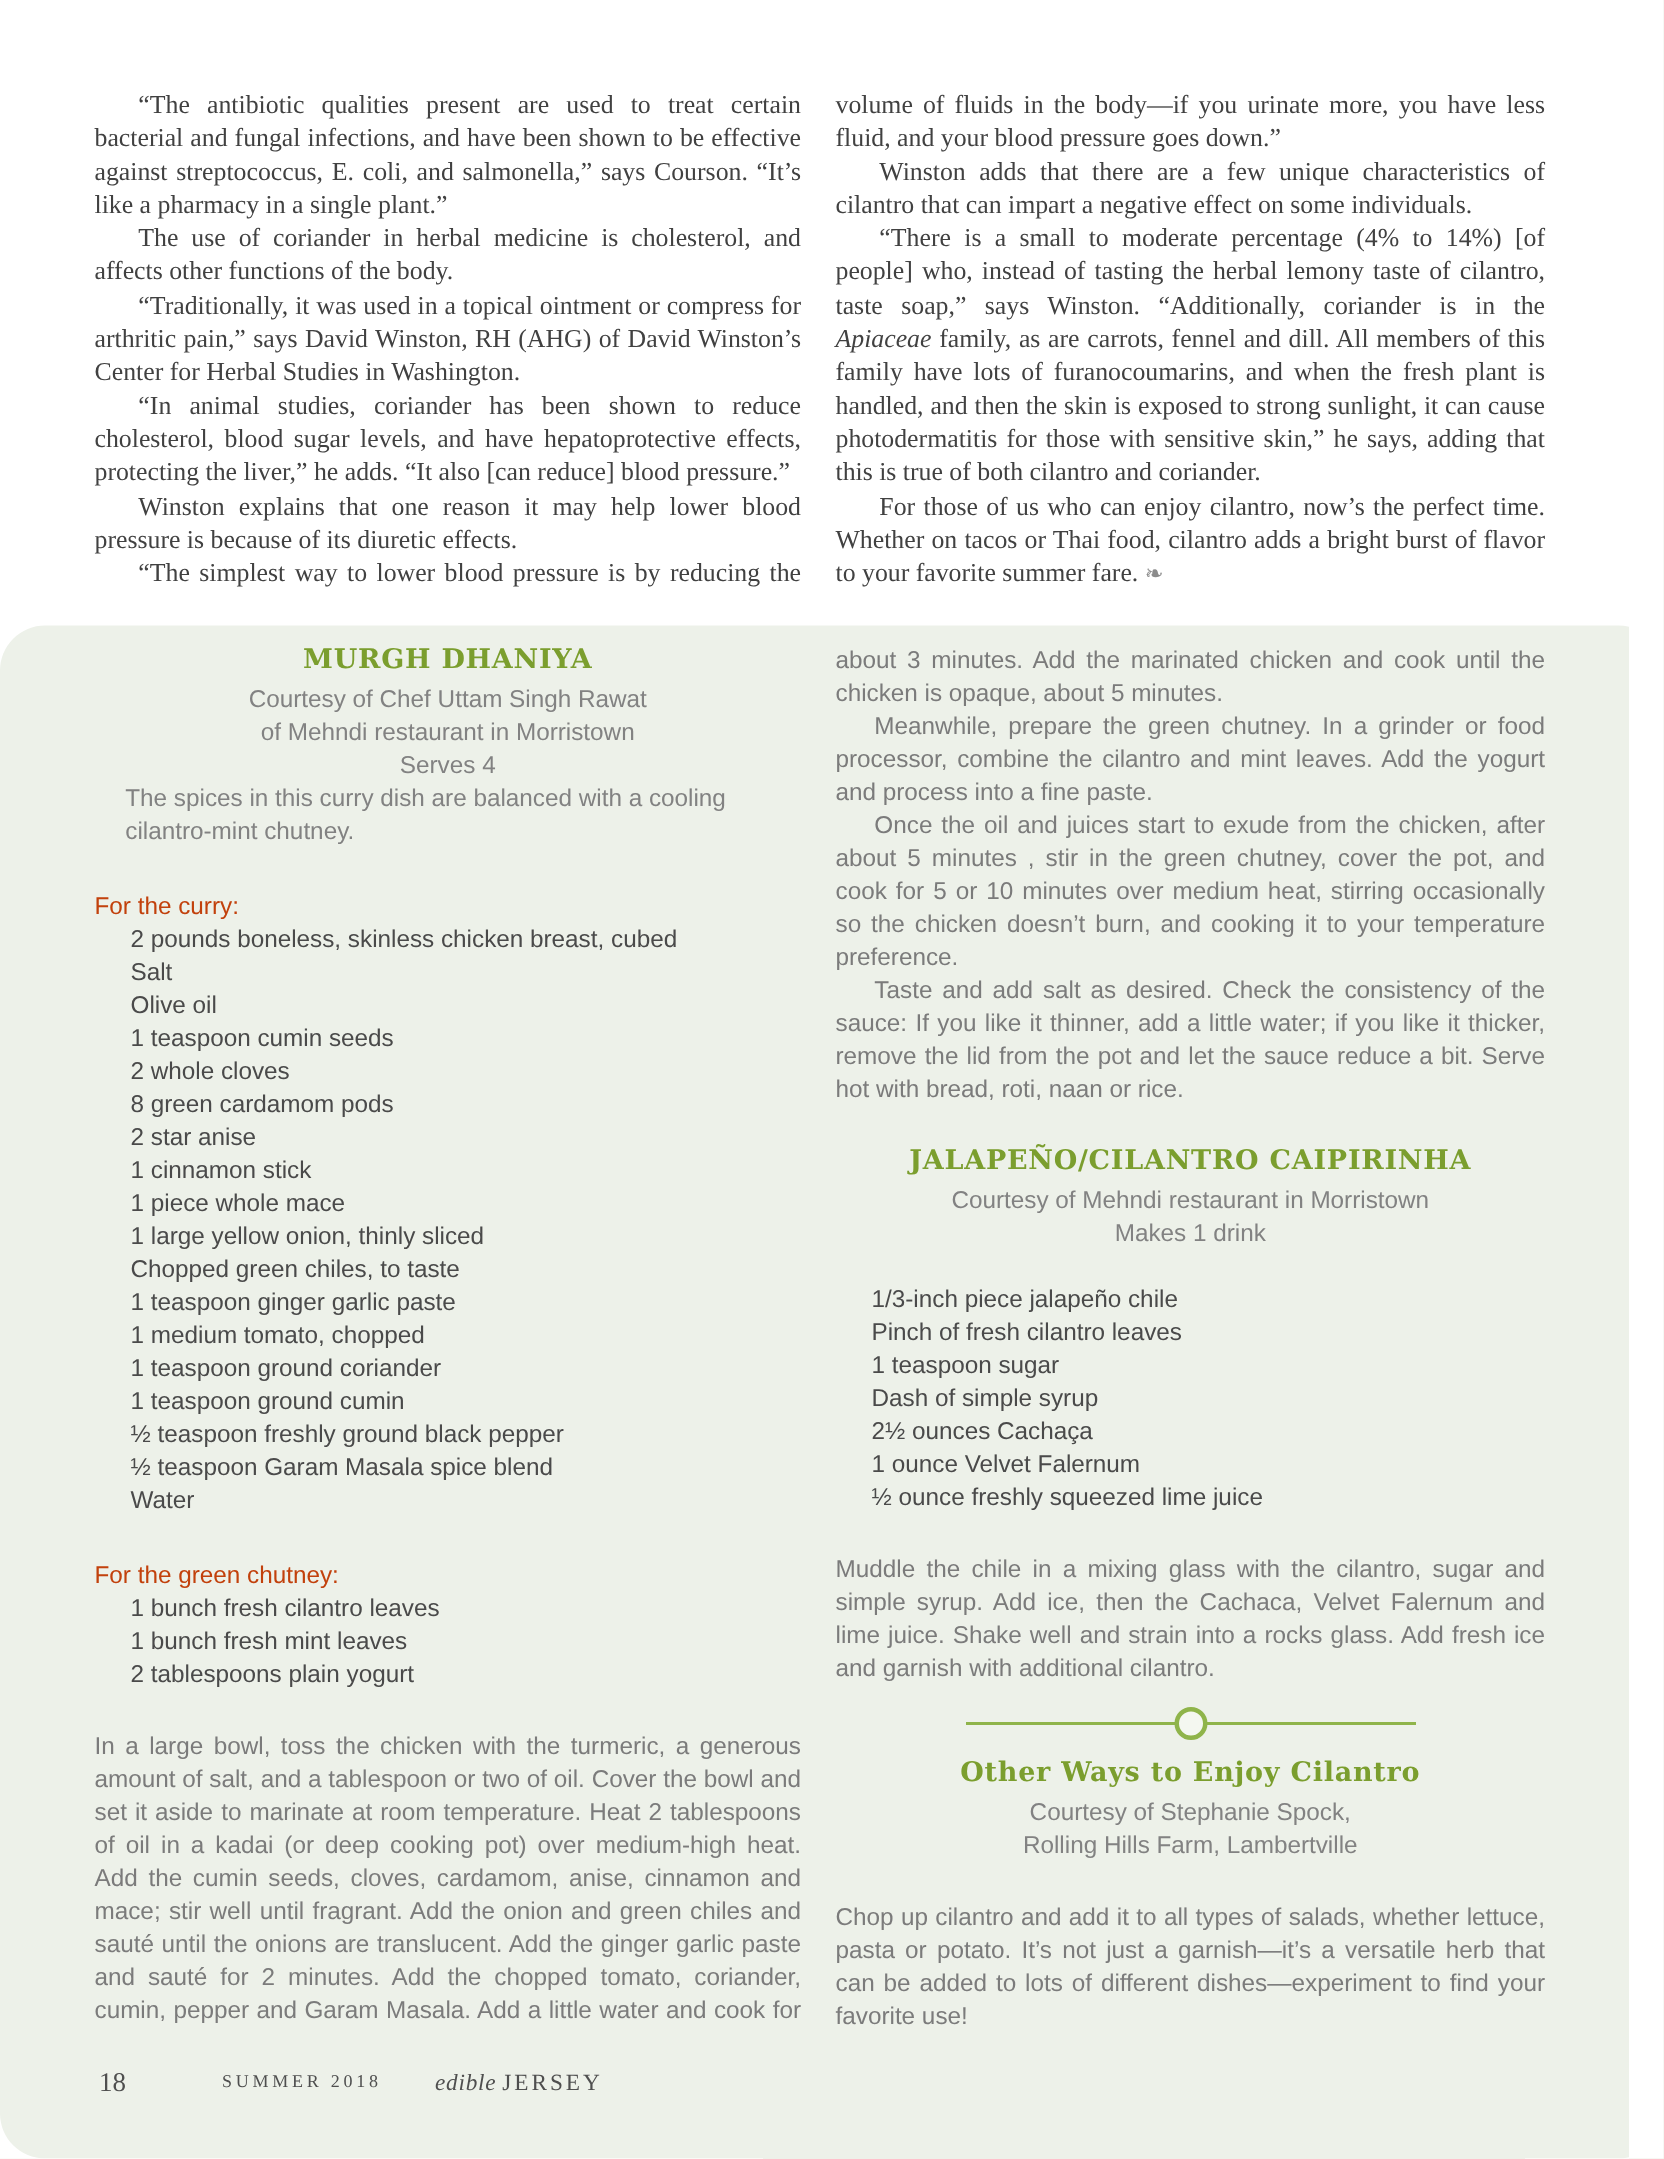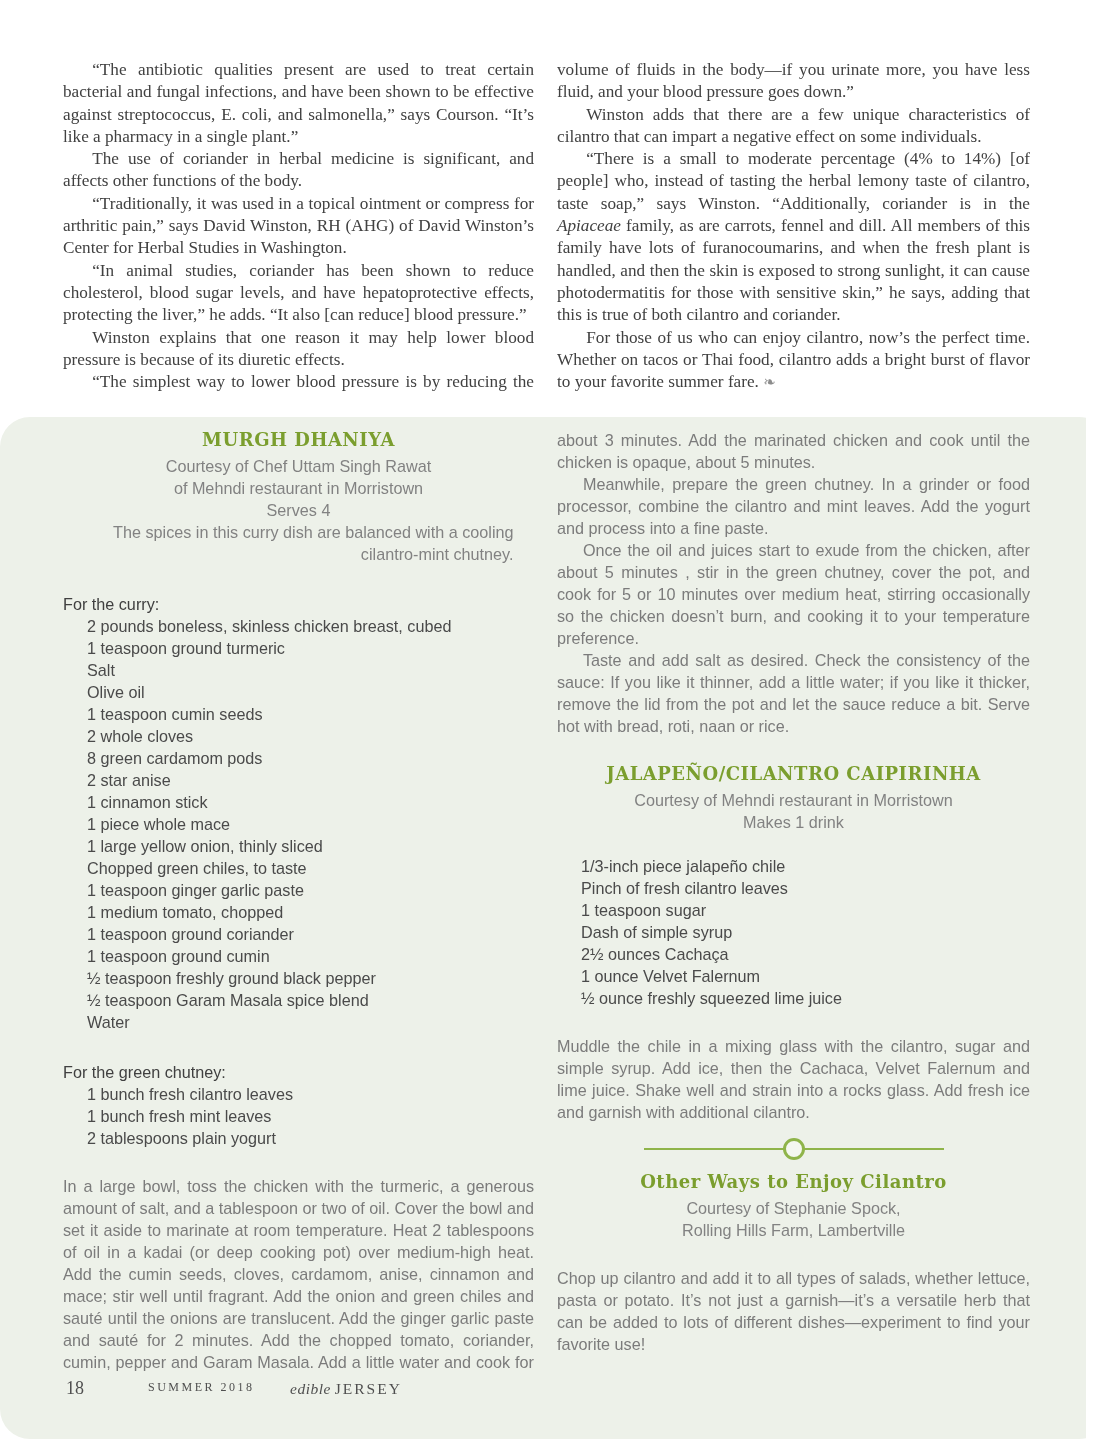--- a/index.html
+++ b/index.html
@@ -39,22 +39,22 @@
 
   .recipe-title {
     font-family:"DejaVu Serif", serif; font-weight:bold;
     color:#7b9e2e; text-align:center;
     font-size:18px; letter-spacing:0.5px;
     margin:0 0 4px 0;
   }
   .recipe-title.first { padding-top:12px; }
   .recipe-title.spaced { margin-top:26px; }
   .courtesy { text-align:center; color:#828282; margin:0; }
-  .tagline  { text-align:right; color:#828282; margin:0 auto; max-width:430px; }
-  .section-label { color:#404040; margin:28px 0 0 0; }
+  .tagline  { text-align:left; color:#828282; margin:0 auto; max-width:430px; }
+  .section-label { color:#c2410c; margin:28px 0 0 0; }
   .ingredient { color:#4a4a4a; margin:0; padding-left:24px; }
   .instructions { text-align:justify; margin:26px 0 0 0; text-indent:0; }
   .instructions.indent { text-indent:1.6em; margin-top:0; }
   .instructions.flow { margin-top:0; }
   .instructions.jlast { text-align-last:justify; }
   .instructions.first-right { margin-top:12px; }
   .ing-gap { margin-top:22px; }
 
   
   .divider { position:relative; width:300px; height:26px; margin:13px auto 9px auto; }
@@ -76,21 +76,21 @@
   .footer .brand .b-italic { font-style:italic; letter-spacing:0.5px; }
   .footer .brand .b-caps { letter-spacing:2px; }
 </style>
 </head>
 <body>
 
 <div class="page">
 
   <div class="article-col left">
     <p>“The antibiotic qualities present are used to treat certain bacterial and fungal infections, and have been shown to be effective against streptococcus, E. coli, and salmonella,” says Courson. “It’s like a pharmacy in a single plant.”</p>
-    <p>The use of coriander in herbal medicine is significant, and affects other functions of the body.</p>
+    <p>The use of coriander in herbal medicine is cholesterol, and affects other functions of the body.</p>
     <p>“Traditionally, it was used in a topical ointment or compress for arthritic pain,” says David Winston, RH (AHG) of David Winston’s Center for Herbal Studies in Washington.</p>
     <p>“In animal studies, coriander has been shown to reduce cholesterol, blood sugar levels, and have hepatoprotective effects, protecting the liver,” he adds. “It also [can reduce] blood pressure.”</p>
     <p>Winston explains that one reason it may help lower blood pressure is because of its diuretic effects.</p>
     <p class="jlast">“The simplest way to lower blood pressure is by reducing the</p>
   </div>
 
   <div class="article-col right">
     <p class="noindent">volume of fluids in the body—if you urinate more, you have less fluid, and your blood pressure goes down.”</p>
     <p>Winston adds that there are a few unique characteristics of cilantro that can impart a negative effect on some individuals.</p>
     <p><span>“There is a small to moderate percentage (4% to 14%) [of people] who, instead of tasting the herbal lemony taste of cilantro, taste soap,” says Winston. “Additionally, coriander is in the </span><i>Apiaceae</i><span> family, as are carrots, fennel and dill. All members of this family have lots of furanocoumarins, and when the fresh plant is handled, and then the skin is exposed to strong sunlight, it can cause photodermatitis for those with sensitive skin,” he says, adding that this is true of both cilantro and coriander.</span></p>
@@ -101,21 +101,20 @@
 
     <div class="recipe-col left">
       <h2 class="recipe-title first">MURGH DHANIYA</h2>
       <p class="courtesy">Courtesy of Chef Uttam Singh Rawat</p>
       <p class="courtesy">of Mehndi restaurant in Morristown</p>
       <p class="courtesy">Serves 4</p>
       <p class="tagline">The spices in this curry dish are balanced with a cooling cilantro-mint chutney.</p>
 
       <p class="section-label">For the curry:</p>
       <div class="ingredient">2 pounds boneless, skinless chicken breast, cubed</div>
-      <div class="ingredient">1 teaspoon ground turmeric</div>
       <div class="ingredient">Salt</div>
       <div class="ingredient">Olive oil</div>
       <div class="ingredient">1 teaspoon cumin seeds</div>
       <div class="ingredient">2 whole cloves</div>
       <div class="ingredient">8 green cardamom pods</div>
       <div class="ingredient">2 star anise</div>
       <div class="ingredient">1 cinnamon stick</div>
       <div class="ingredient">1 piece whole mace</div>
       <div class="ingredient">1  large yellow onion, thinly sliced</div>
       <div class="ingredient">Chopped green chiles, to taste</div>

